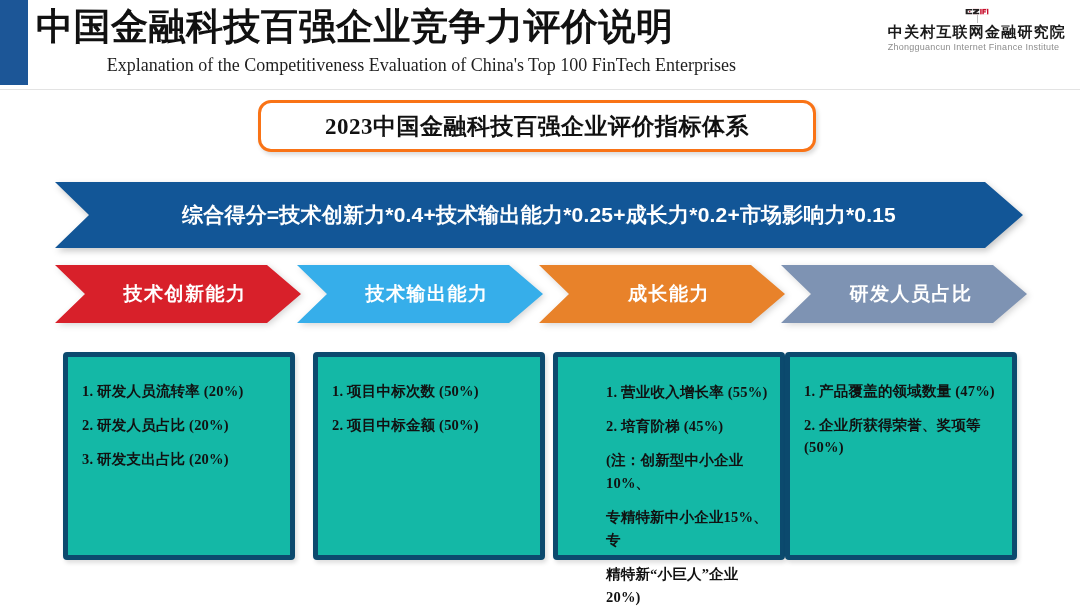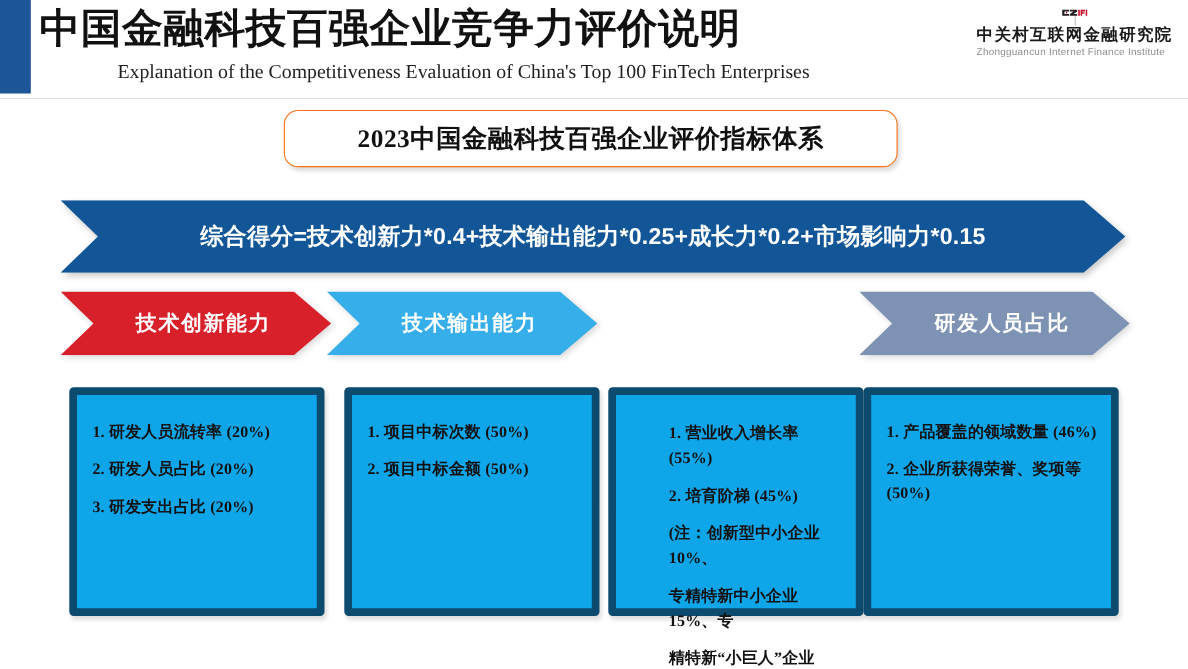--- a/index.html
+++ b/index.html
@@ -107,21 +107,21 @@
     white-space: nowrap;
   }
 
   
   .section-title-box {
     position: absolute;
     left: 258px;
     top: 100px;
     width: 558px;
     height: 52px;
-    border: 1px solid #f97316;
+    border: 3px solid #f97316;
     border-radius: 13px;
     background: #ffffff;
     box-shadow: 2px 3px 4px rgba(0,0,0,0.14);
     display: flex;
     align-items: center;
     justify-content: center;
     box-sizing: border-box;
   }
   .section-title-text {
     font-family: "Liberation Serif", "DejaVu Serif", serif;
@@ -210,22 +210,22 @@
     left: 55px;
     top: 352px;
     width: 970px;
     height: 212px;
   }
   .card {
     position: absolute;
     top: 0;
     width: 232px;
     height: 208px;
-    background: #0ea5e9;
-    border: 7px solid #0c4a6e;
+    background: #14b8a6;
+    border: 5px solid #0c4a6e;
     border-radius: 4px;
     box-shadow: 2px 3px 4px rgba(0,0,0,0.13);
     box-sizing: border-box;
     padding: 24px 12px 0 14px;
   }
   .card-line {
     font-family: "Liberation Serif", "DejaVu Serif", serif;
     font-size: 14.5px;
     font-weight: bold;
     color: #111111;
@@ -303,20 +303,26 @@
     <div class="pillar-label">技术创新能力</div>
   </div>
 
   <div class="pillar" style="left:242px;">
     <svg viewBox="0 0 246 58" preserveAspectRatio="none">
       <polygon points="0,0 212,0 246,29 212,58 0,58 30,29" fill="#36aeea"></polygon>
     </svg>
     <div class="pillar-label">技术输出能力</div>
   </div>
 
+  <div class="pillar" style="left:484px;">
+    <svg viewBox="0 0 246 58" preserveAspectRatio="none">
+      <polygon points="0,0 212,0 246,29 212,58 0,58 30,29" fill="#e8822a"></polygon>
+    </svg>
+    <div class="pillar-label">成长能力</div>
+  </div>
 
   <div class="pillar" style="left:726px;">
     <svg viewBox="0 0 246 58" preserveAspectRatio="none">
       <polygon points="0,0 212,0 246,29 212,58 0,58 30,29" fill="#7e93b3"></polygon>
     </svg>
     <div class="pillar-label">研发人员占比</div>
   </div>
 
 </div>
 
@@ -335,18 +341,18 @@
 
   <div class="card dense" style="left:498px;padding-left:48px;">
     <div class="card-line">1. 营业收入增长率 (55%)</div>
     <div class="card-line">2. 培育阶梯 (45%)</div>
     <div class="card-line">(注：创新型中小企业10%、</div>
     <div class="card-line">专精特新中小企业15%、专</div>
     <div class="card-line">精特新“小巨人”企业20%)</div>
   </div>
 
   <div class="card" style="left:730px;">
-    <div class="card-line">1. 产品覆盖的领域数量 (46%)</div>
+    <div class="card-line">1. 产品覆盖的领域数量 (47%)</div>
     <div class="card-line tight">2. 企业所获得荣誉、奖项等</div>
     <div class="card-line">(50%)</div>
   </div>
 
 </div>
 
 </body></html>

